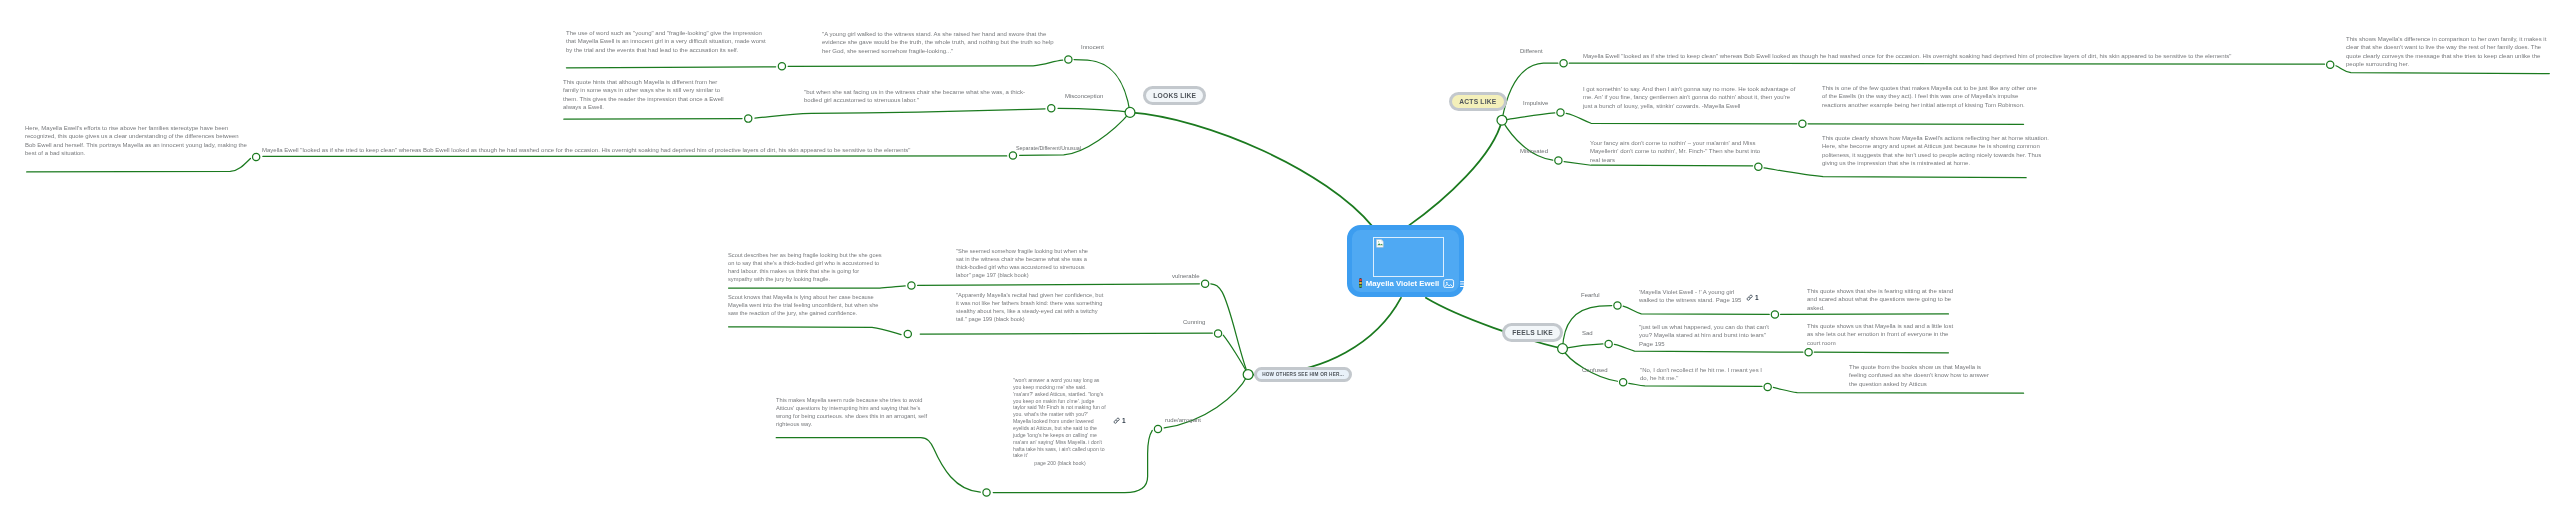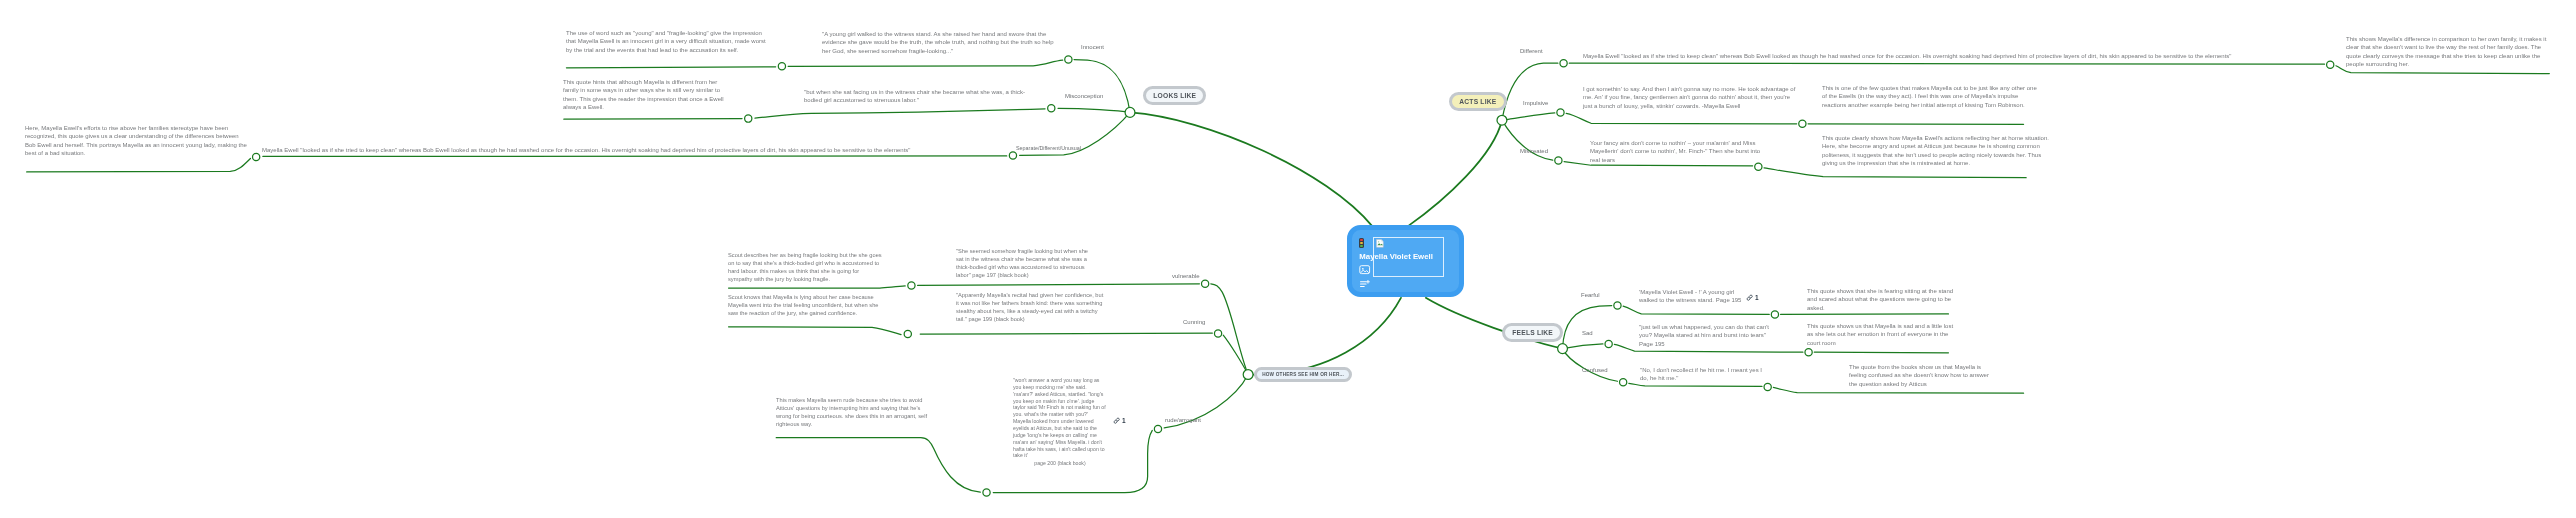--- a/index.html
+++ b/index.html
@@ -18,22 +18,22 @@
         background:#f2f6f9;color:#4e545a;font-weight:bold;font-size:6.7px;
         padding:3.1px 7.3px;white-space:nowrap;letter-spacing:0.2px;}
   .pill.yellow{background:#f4f0ba;}
   .pill.small{font-size:4.7px;border-width:3.1px;padding:2.1px 5.2px;background:#e9f1f9;}
 
   .center-node{position:absolute;z-index:5;left:1347px;top:225px;width:107px;height:62px;
         background:#4fa9f3;border:5.2px solid #3c9df0;border-radius:13.5px;}
   .img-frame{position:absolute;left:21px;top:6.7px;width:69px;height:38px;
         border:0.8px solid rgba(255,255,255,.8);}
   .broken-img{position:absolute;left:1.6px;top:1.6px;}
-  .node-footer{position:absolute;left:7.3px;bottom:4.1px;right:17px;display:flex;
-        align-items:flex-start;gap:4.1px;color:#fff;flex-direction:column;}
+  .node-footer{position:absolute;left:7.3px;bottom:4.1px;right:1px;display:flex;
+        align-items:flex-end;gap:4.1px;color:#fff;}
   .node-title{font-weight:bold;font-size:7.8px;white-space:nowrap;}
   .tl{width:4.7px;height:9.8px;background:#3a3f44;border-radius:1.6px;display:flex;
       flex-direction:column;align-items:center;justify-content:space-evenly;}
   .tl i{display:block;width:2.3px;height:2.3px;border-radius:50%;}
   .node-icon{display:flex;align-items:center;}
 
   .linkbadge{position:absolute;z-index:4;display:flex;align-items:center;gap:1.6px;
       color:#2e3b48;font-size:6.2px;}
   .linkbadge b{font-size:6.5px;}
 

